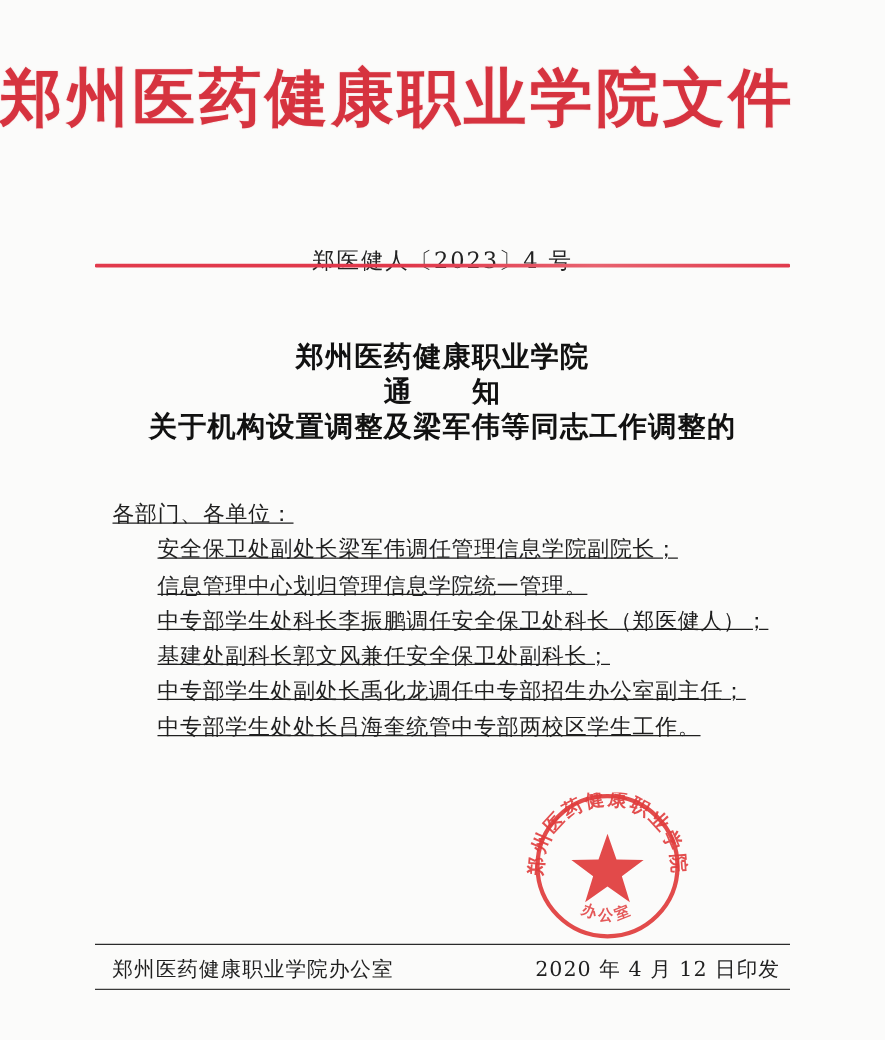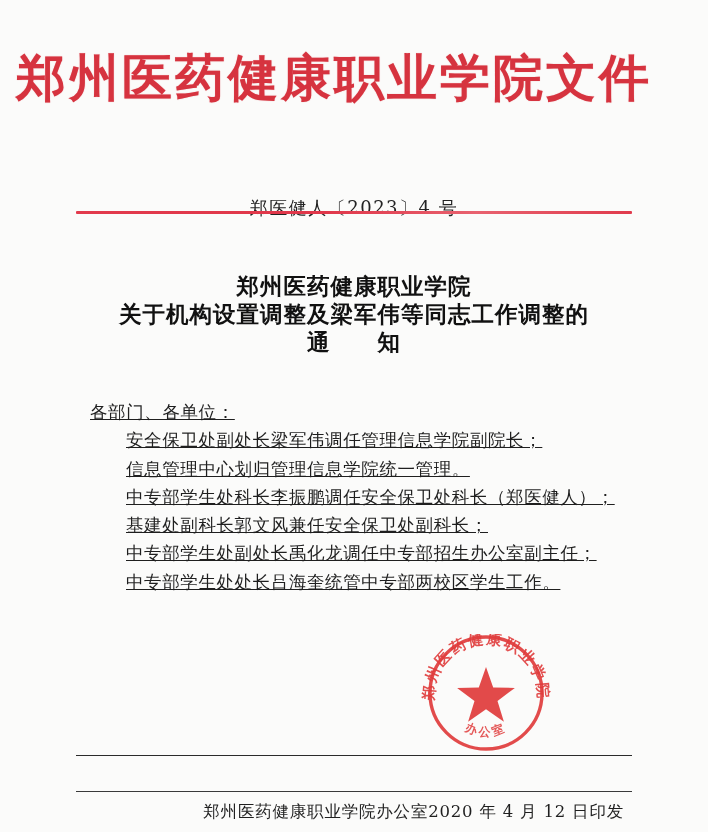--- a/index.html
+++ b/index.html
@@ -22,21 +22,21 @@
     height: 832px;
     box-sizing: border-box;
   }
 
   
   .masthead {
     position: absolute;
     left: 0;
     top: 48px;
     width: 652px;
-    text-align: right;
+    text-align: left;
   }
   .masthead-title {
     display: inline-block;
     font-family: "DejaVu Serif", "Liberation Serif", serif;
     font-size: 50px;
     font-weight: bold;
     letter-spacing: 3px;
     color: #d6333f;
     line-height: 1.18;
     white-space: nowrap;
@@ -137,46 +137,45 @@
     background: #3a3a3a;
   }
   .footer {
     position: absolute;
     left: 76px;
     top: 762px;
     width: 556px;
     height: 28px;
     display: flex;
     align-items: center;
-    justify-content: flex-end;
+    justify-content: space-between;
     font-size: 16.5px;
     letter-spacing: 0.8px;
     color: #1f1f1f;
-    margin-top: 36px;
   }
   .footer-left { padding-left: 14px; white-space: nowrap; }
   .footer-right { padding-right: 8px; white-space: nowrap; }
 </style>
 </head>
 <body>
 
 <div class="page">
 
   <div class="masthead">
     <span class="masthead-title">郑州医药健康职业学院文件</span>
   </div>
 
   <div class="doc-number">郑医健人〔2023〕4 号</div>
 
   <div class="red-rule"></div>
 
   <div class="title-block">
     <span class="title-line">郑州医药健康职业学院</span>
+    <span class="title-line title-line-3">通　　知</span>
     <span class="title-line">关于机构设置调整及梁军伟等同志工作调整的</span>
-    <span class="title-line title-line-3">通　　知</span>
   </div>
 
   <div class="body-text">
     <span class="body-line">各部门、各单位：</span>
     <span class="body-line indent">安全保卫处副处长梁军伟调任管理信息学院副院长；</span>
     <span class="body-line indent">信息管理中心划归管理信息学院统一管理。</span>
     <span class="body-line indent">中专部学生处科长李振鹏调任安全保卫处科长（郑医健人）；</span>
     <span class="body-line indent">基建处副科长郭文风兼任安全保卫处副科长；</span>
     <span class="body-line indent">中专部学生处副处长禹化龙调任中专部招生办公室副主任；</span>
     <span class="body-line indent">中专部学生处处长吕海奎统管中专部两校区学生工作。</span>

